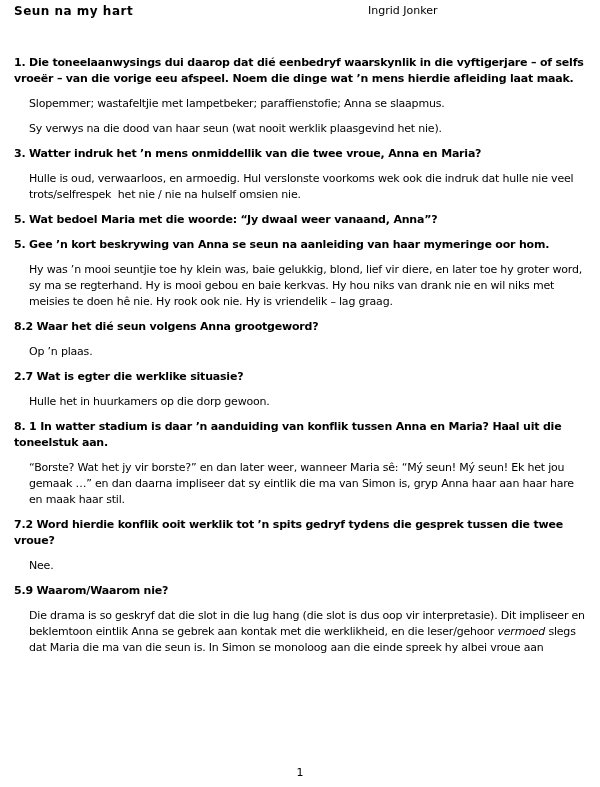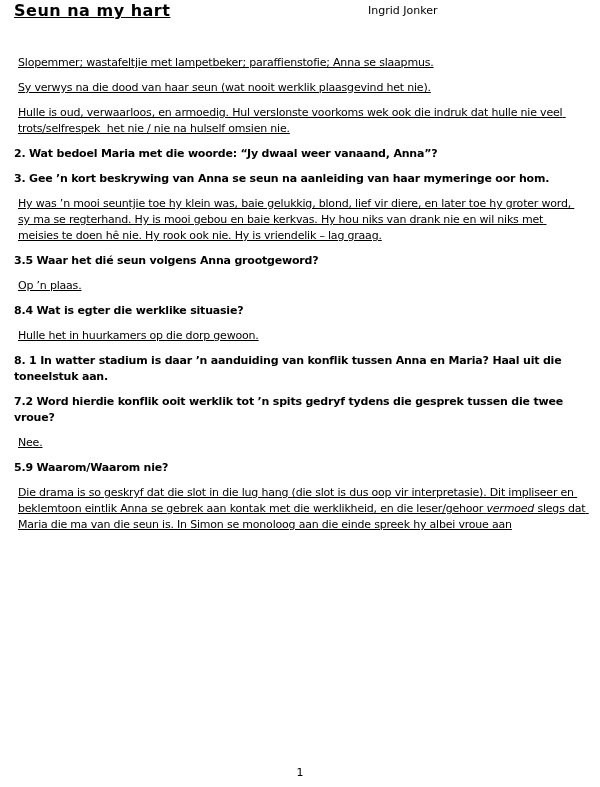--- a/index.html
+++ b/index.html
@@ -21,40 +21,38 @@
     padding: 3px 14px 0 14px;
     overflow: hidden;
   }
   .doc-header {
     position: relative;
     height: 16px;
     margin-bottom: 36px;
   }
   .doc-title {
     font-weight: bold;
-    font-size: 16px;
+    font-size: 12px;
     letter-spacing: 0.5px;
-    text-decoration: underline;
   }
   .doc-author {
     position: absolute;
     left: 354px;
     top: 0;
     letter-spacing: 0;
     text-align: center;
   }
   p.question {
     font-weight: bold;
     margin: 0 0 9px 0;
     white-space: pre-wrap;
   }
   p.answer {
-    margin: 0 0 9px 4px;
+    margin: 0 0 9px 15px;
     white-space: pre-wrap;
-    text-decoration: underline;
   }
   p.answer em {
     font-style: italic;
   }
   .doc-footer {
     position: absolute;
     left: 0;
     right: 0;
     bottom: 6px;
     text-align: center;
@@ -65,52 +63,55 @@
 <body>
 
 <div class="page">
 
   <header class="doc-header">
     <span class="doc-title">Seun na my hart</span>
     <span class="doc-author">Ingrid Jonker</span>
   </header>
 
   <section class="qa-block">
+    <p class="question">1. Die toneelaanwysings dui daarop dat dié eenbedryf waarskynlik in die vyftigerjare – of selfs vroeër – van die vorige eeu afspeel. Noem die dinge wat ’n mens hierdie afleiding laat maak.</p>
     <p class="answer">Slopemmer; wastafeltjie met lampetbeker; paraffienstofie; Anna se slaapmus.</p>
   </section>
 
   <section class="qa-block">
     <p class="answer">Sy verwys na die dood van haar seun (wat nooit werklik plaasgevind het nie).</p>
   </section>
 
   <section class="qa-block">
+    <p class="question">3. Watter indruk het ’n mens onmiddellik van die twee vroue, Anna en Maria?</p>
     <p class="answer">Hulle is oud, verwaarloos, en armoedig. Hul verslonste voorkoms wek ook die indruk dat hulle nie veel trots/selfrespek  het nie / nie na hulself omsien nie.</p>
   </section>
 
   <section class="qa-block">
-    <p class="question">2. Wat bedoel Maria met die woorde: “Jy dwaal weer vanaand, Anna”?</p>
+    <p class="question">5. Wat bedoel Maria met die woorde: “Jy dwaal weer vanaand, Anna”?</p>
   </section>
 
   <section class="qa-block">
-    <p class="question">3. Gee ’n kort beskrywing van Anna se seun na aanleiding van haar mymeringe oor hom.</p>
+    <p class="question">5. Gee ’n kort beskrywing van Anna se seun na aanleiding van haar mymeringe oor hom.</p>
     <p class="answer">Hy was ’n mooi seuntjie toe hy klein was, baie gelukkig, blond, lief vir diere, en later toe hy groter word, sy ma se regterhand. Hy is mooi gebou en baie kerkvas. Hy hou niks van drank nie en wil niks met meisies te doen hê nie. Hy rook ook nie. Hy is vriendelik – lag graag.</p>
   </section>
 
   <section class="qa-block">
-    <p class="question">3.5 Waar het dié seun volgens Anna grootgeword?</p>
+    <p class="question">8.2 Waar het dié seun volgens Anna grootgeword?</p>
     <p class="answer">Op ’n plaas.</p>
   </section>
 
   <section class="qa-block">
-    <p class="question">8.4 Wat is egter die werklike situasie?</p>
+    <p class="question">2.7 Wat is egter die werklike situasie?</p>
     <p class="answer">Hulle het in huurkamers op die dorp gewoon.</p>
   </section>
 
   <section class="qa-block">
     <p class="question">8. 1 In watter stadium is daar ’n aanduiding van konflik tussen Anna en Maria? Haal uit die toneelstuk aan.</p>
+    <p class="answer">“Borste? Wat het jy vir borste?” en dan later weer, wanneer Maria sê: “Mý seun! Mý seun! Ek het jou gemaak …” en dan daarna impliseer dat sy eintlik die ma van Simon is, gryp Anna haar aan haar hare en maak haar stil.</p>
   </section>
 
   <section class="qa-block">
     <p class="question">7.2 Word hierdie konflik ooit werklik tot ’n spits gedryf tydens die gesprek tussen die twee vroue?</p>
     <p class="answer">Nee.</p>
   </section>
 
   <section class="qa-block">
     <p class="question">5.9 Waarom/Waarom nie?</p>
     <p class="answer"><span>Die drama is so geskryf dat die slot in die lug hang (die slot is dus oop vir interpretasie). Dit impliseer en beklemtoon eintlik Anna se gebrek aan kontak met die werklikheid, en die leser/gehoor </span><em>vermoed</em><span> slegs dat Maria die ma van die seun is. In Simon se monoloog aan die einde spreek hy albei vroue aan</span></p>

